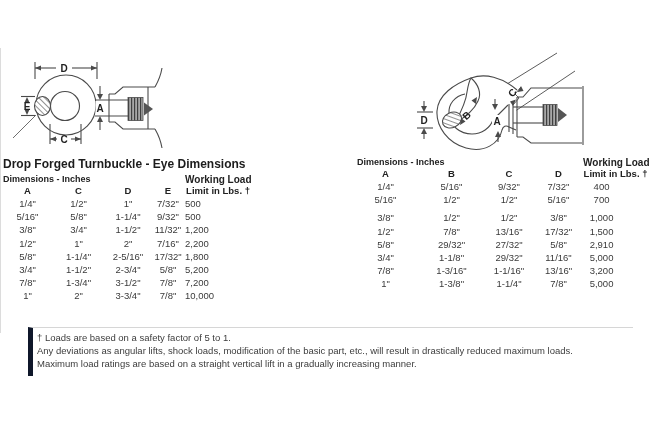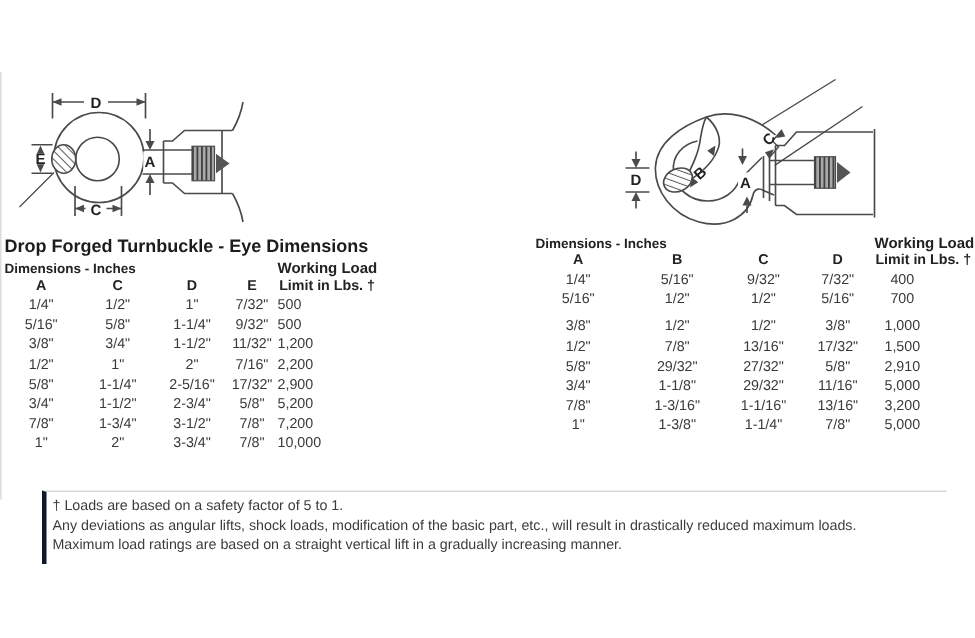--- a/index.html
+++ b/index.html
@@ -25,21 +25,21 @@
   .dim-table th.group{text-align:left;font-size:9px;height:11px;line-height:11px;}
   .dim-table th.wll{font-size:10px;height:11px;line-height:11px;}
   .dim-table tr.letters th{font-size:9.5px;height:12px;line-height:12px;}
   .dim-table td{padding:0;text-align:center;height:13.2px;line-height:13.2px;white-space:nowrap;}
   #eye-table td.num{text-align:left;padding-right:35px;}
   #hook-table td.num{padding-right:28px;}
   #hook-table tbody tr:nth-child(3) td{padding-top:5px;}
 
   .footnote-box{
     position:absolute;left:28px;top:327px;width:592px;
-    border-top:1px solid #d6d6d6;border-left:3px solid #0f172a;
+    border-top:1px solid #d6d6d6;border-left:5px solid #0f172a;
     padding:3px 4px 6px 4px;font-size:9.5px;line-height:13px;color:#3c3c3c;
     background:#fff;
   }
   .footnote-box div{white-space:nowrap;}
   svg text{font-family:"Liberation Sans", sans-serif;font-weight:bold;font-size:10px;fill:#222;}
 </style>
 </head>
 <body>
 
 <div class="edge-line"></div>
@@ -219,21 +219,21 @@
           <td>1"</td>
           <td>2"</td>
           <td>7/16"</td>
           <td class="num">2,200</td>
         </tr>
         <tr>
           <td>5/8"</td>
           <td>1-1/4"</td>
           <td>2-5/16"</td>
           <td>17/32"</td>
-          <td class="num">2,900</td>
+          <td class="num">1,800</td>
         </tr>
         <tr>
           <td>3/4"</td>
           <td>1-1/2"</td>
           <td>2-3/4"</td>
           <td>5/8"</td>
           <td class="num">5,200</td>
         </tr>
         <tr>
           <td>7/8"</td>

